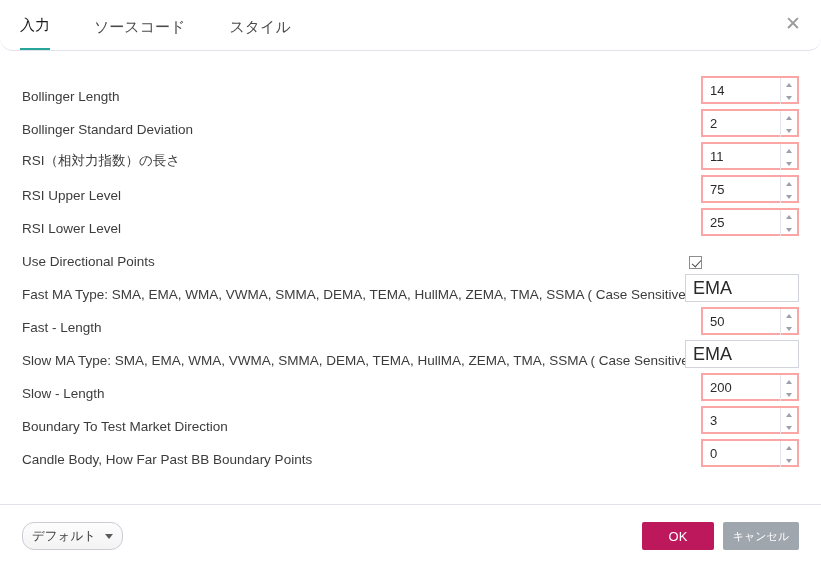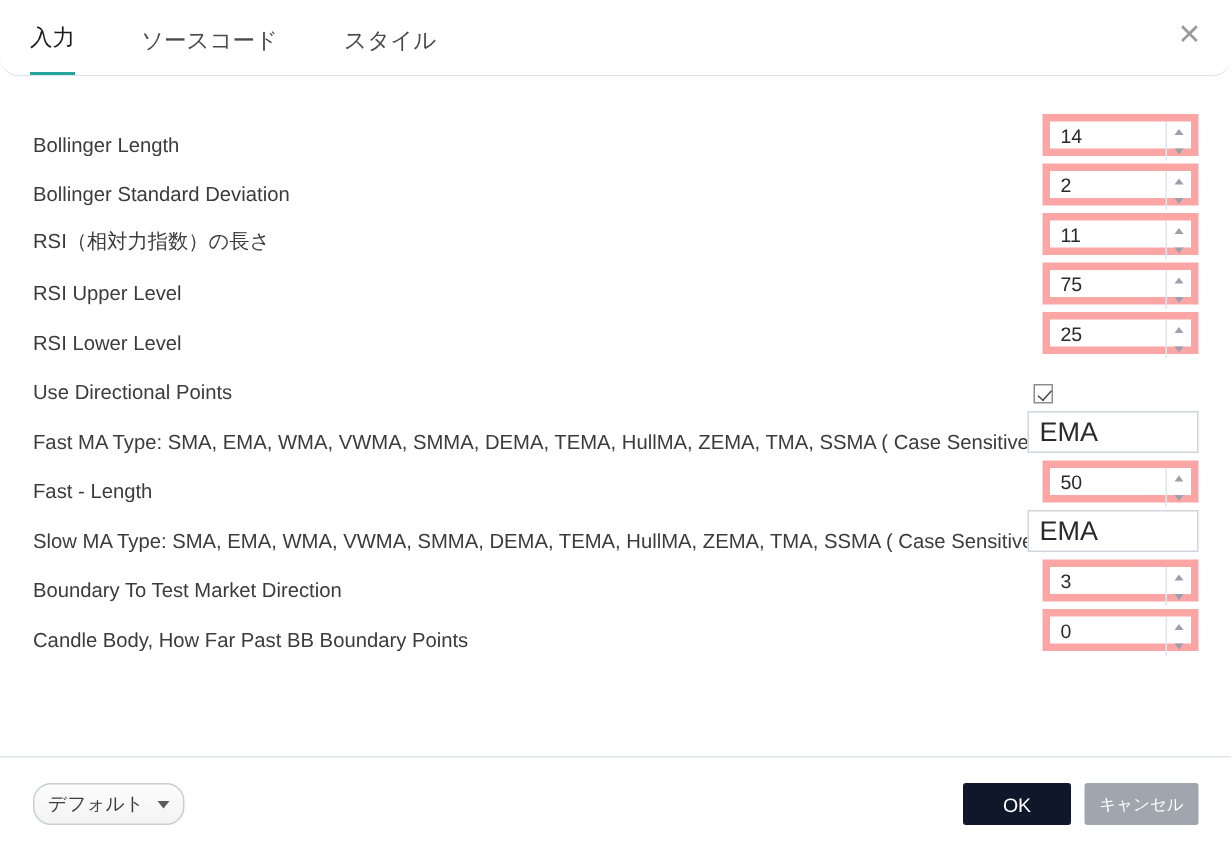--- a/index.html
+++ b/index.html
@@ -75,21 +75,21 @@
     width: 114px;
     display: flex;
     justify-content: flex-end;
   }
 
   
   .num-wrap {
     position: relative;
     width: 114px;
     height: 28px;
-    border: 5px solid #fca5a5;
+    border: 2px solid #fca5a5;
     background: #fff;
     display: flex;
     align-items: center;
     margin-left: 32px;
   }
   .num-wrap input {
     border: 0;
     outline: none;
     width: 94px;
     height: 26px;
@@ -209,21 +209,21 @@
     border-top: 5px solid #5a5a5a;
   }
   .footer-right {
     margin-left: auto;
     display: flex;
     gap: 9px;
   }
   .ok-btn {
     width: 72px;
     height: 28px;
-    background: #0f172a;
+    background: #be185d;
     color: #fff;
     border: 0;
     border-radius: 2px;
     font-size: 13px;
     cursor: pointer;
     font-family: "Liberation Sans", sans-serif;
   }
   .cancel-btn {
     width: 76px;
     height: 28px;
@@ -354,20 +354,32 @@
 
     <div class="row">
       <div class="row-label">Slow MA Type: SMA, EMA, WMA, VWMA, SMMA, DEMA, TEMA, HullMA, ZEMA, TMA, SSMA ( Case Sensitive )</div>
       <div class="control">
         <div class="text-wrap">
           <input type="text" value="EMA" style="">
         </div>
       </div>
     </div>
 
+    <div class="row">
+      <div class="row-label">Slow - Length</div>
+      <div class="control">
+        <div class="num-wrap">
+          <input type="text" value="200" style="">
+          <div class="spin">
+            <div class="up"></div>
+            <div class="dn"></div>
+          </div>
+        </div>
+      </div>
+    </div>
 
     <div class="row">
       <div class="row-label">Boundary To Test Market Direction</div>
       <div class="control">
         <div class="num-wrap">
           <input type="text" value="3" style="">
           <div class="spin">
             <div class="up"></div>
             <div class="dn"></div>
           </div>

